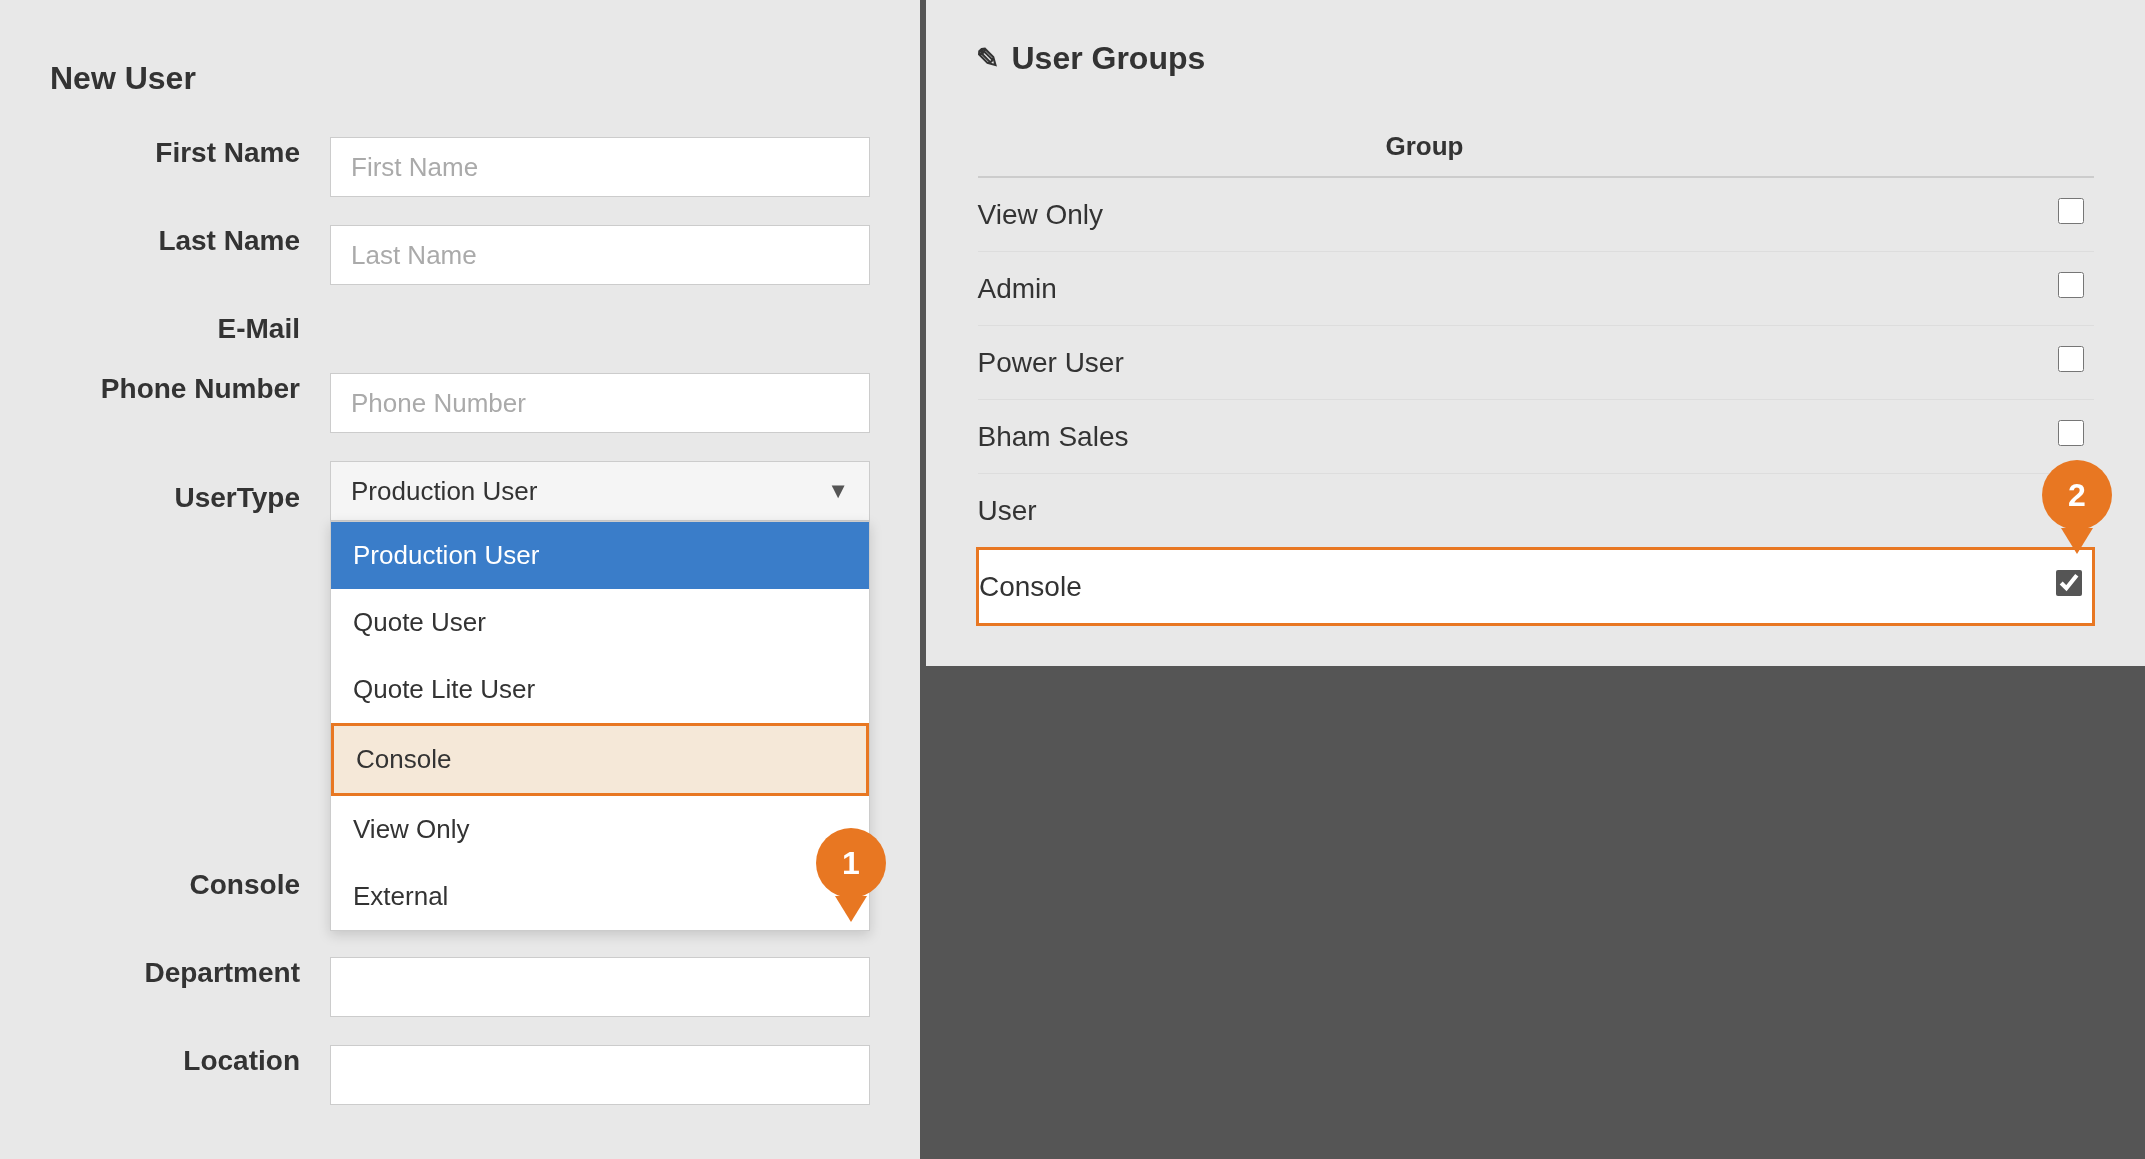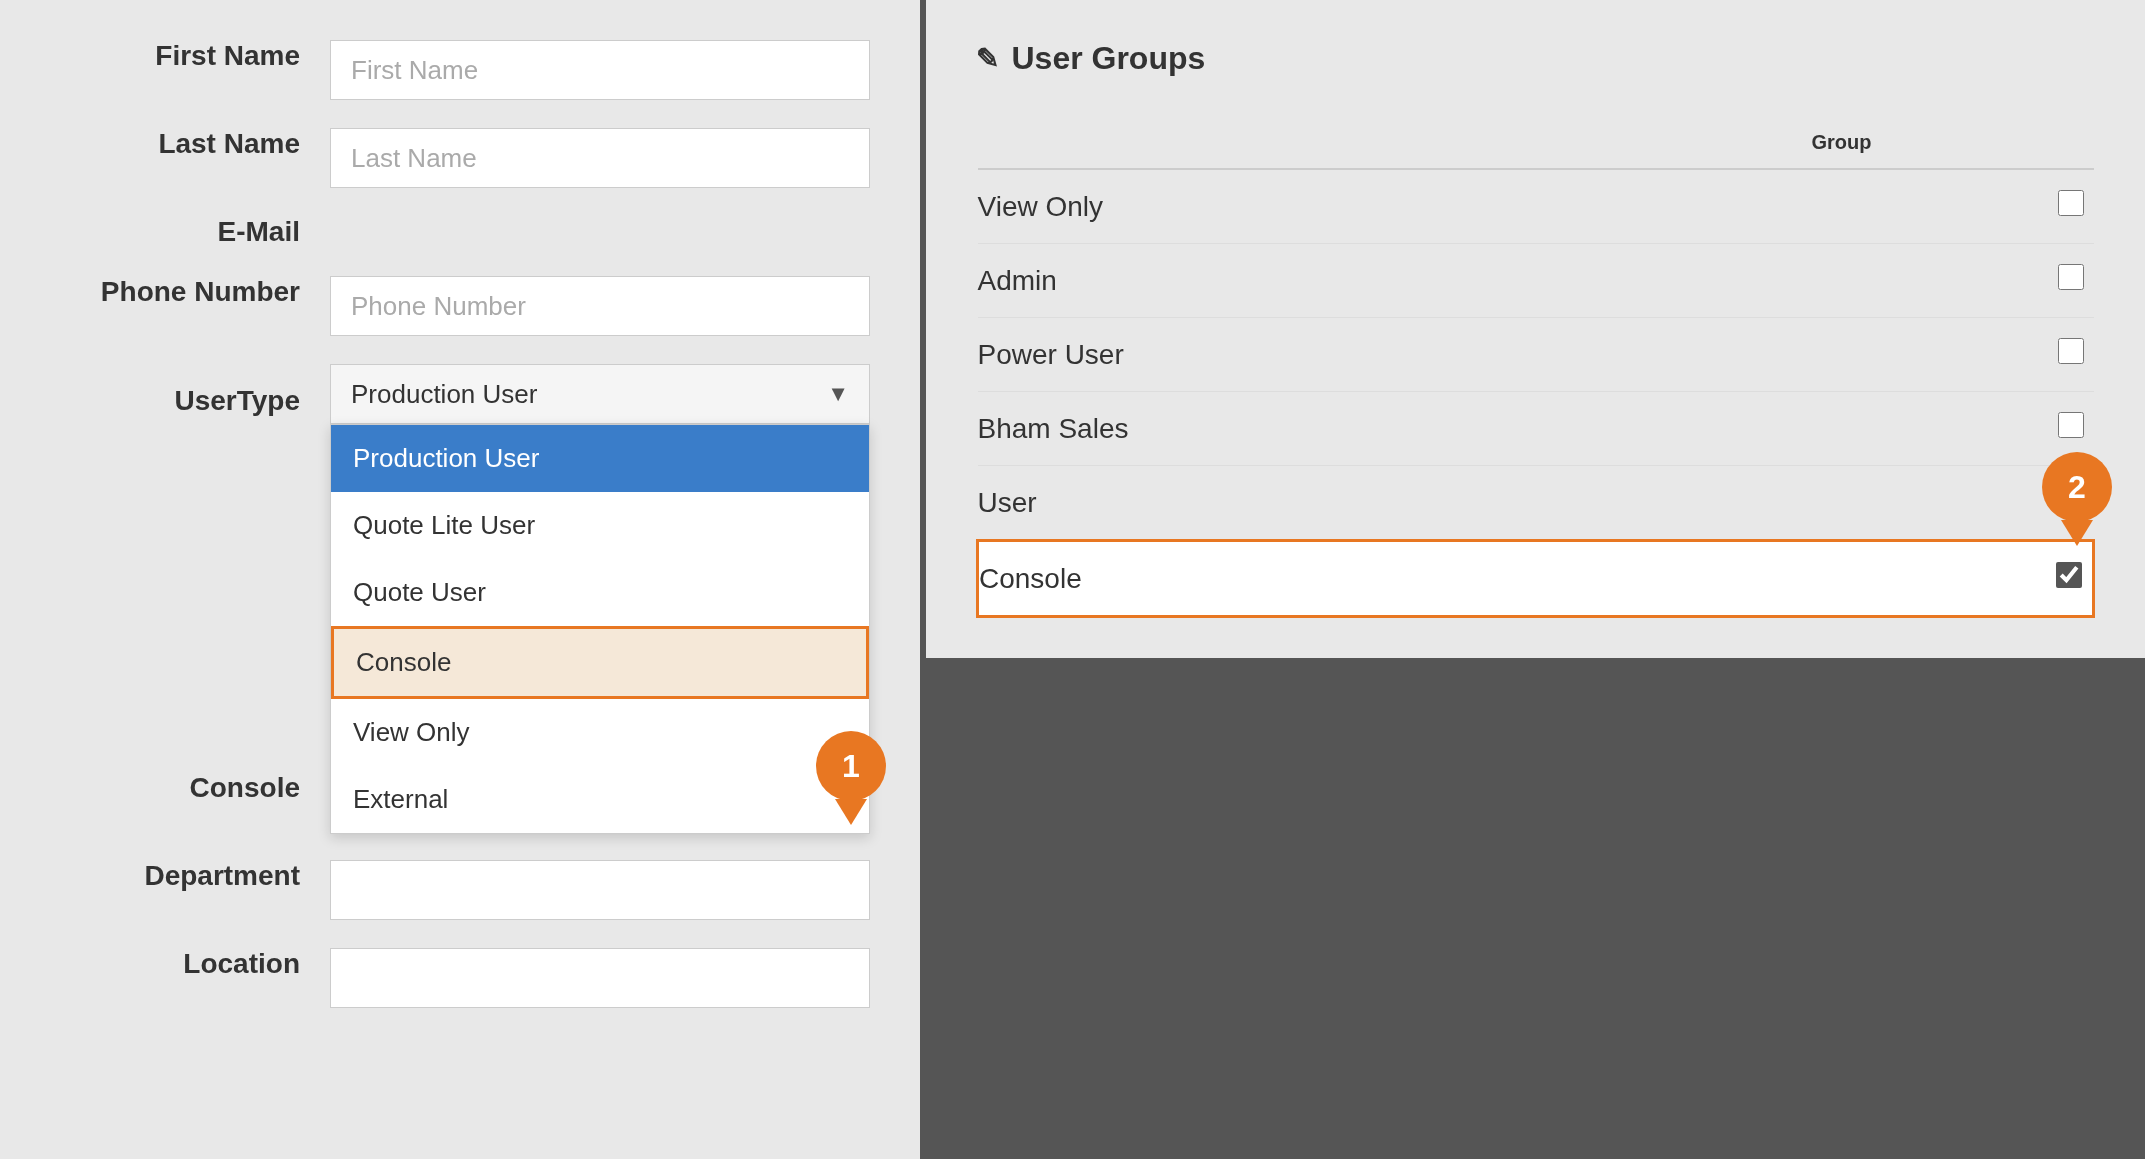--- a/index.html
+++ b/index.html
@@ -123,22 +123,22 @@
       gap: 12px;
     }
 
     
     .groups-table {
       width: 100%;
       border-collapse: collapse;
     }
 
     .groups-table th {
-      text-align: right;
-      font-size: 20px;
+      text-align: center;
+      font-size: 26px;
       font-weight: bold;
       color: #333;
       padding: 14px 0;
       border-bottom: 2px solid #ccc;
     }
 
     .groups-table td {
       padding: 20px 0;
       font-size: 28px;
       color: #333;
@@ -161,20 +161,21 @@
     .right-panel-wrapper {
       display: flex;
       flex-direction: column;
       flex: 1;
     }
   </style>
 </head>
 <body>
 
 <div class="left-panel">
+  <div class="panel-title">New User</div>
 
   <div class="form-container">
 
     <div class="form-row">
       <label class="form-label">First Name</label>
       <input class="form-input" type="text" placeholder="First Name" style="">
     </div>
 
     <div class="form-row">
       <label class="form-label">Last Name</label>
@@ -193,22 +194,22 @@
     <div class="form-row" style="align-items: center; position: relative;">
       <label class="form-label" style="padding-top:14px;">UserType</label>
       <div class="dropdown-wrapper">
         <div style="display:flex; align-items:center; height:60px; background:#f5f5f5; border:1px solid #ccc; padding:0 20px; cursor:pointer;">
           <span style="flex:1; font-size:26px; color:#333;">Production User</span>
           <span style="font-size:22px; color:#555;">▼</span>
         </div>
 
         <div class="dropdown-open-list">
           <div class="dropdown-option selected">Production User</div>
+          <div class="dropdown-option">Quote User</div>
           <div class="dropdown-option">Quote Lite User</div>
-          <div class="dropdown-option">Quote User</div>
           <div class="dropdown-option highlighted" style="position:relative;">
             <span>Console</span>
             
             <div style="position:absolute; right:-20px; bottom:-105px; z-index:300;">
               <div style="width:70px;height:70px;background:#e87722;border-radius:50%;display:flex;align-items:center;justify-content:center;color:#fff;font-size:32px;font-weight:bold;position:relative;">
                 <span>1</span>
                 <div style="position:absolute;bottom:-24px;left:50%;transform:translateX(-50%);width:0;height:0;border-left:16px solid transparent;border-right:16px solid transparent;border-top:26px solid #e87722;"></div>
               </div>
             </div>
           </div>

